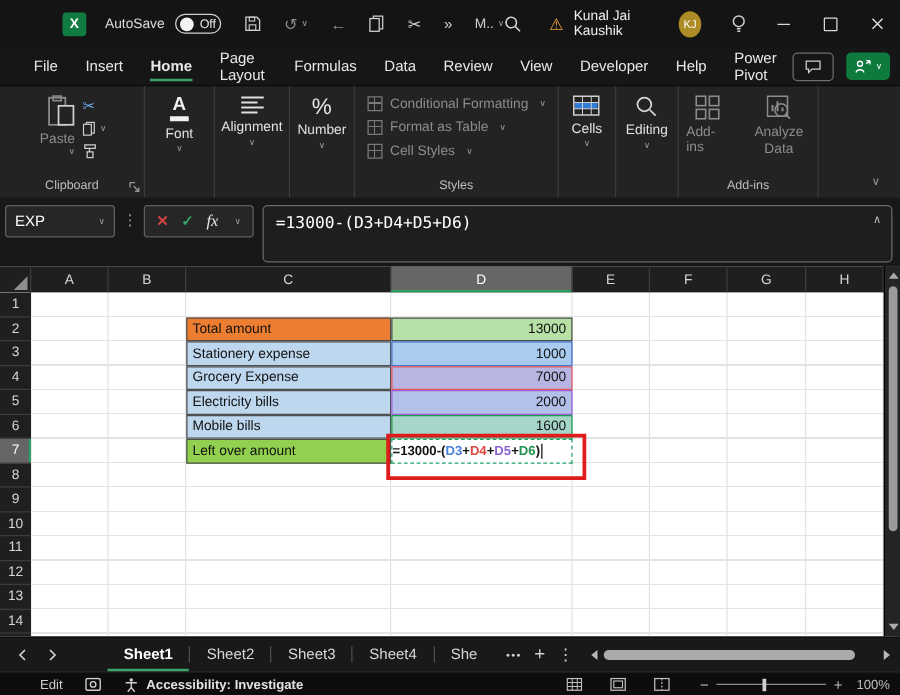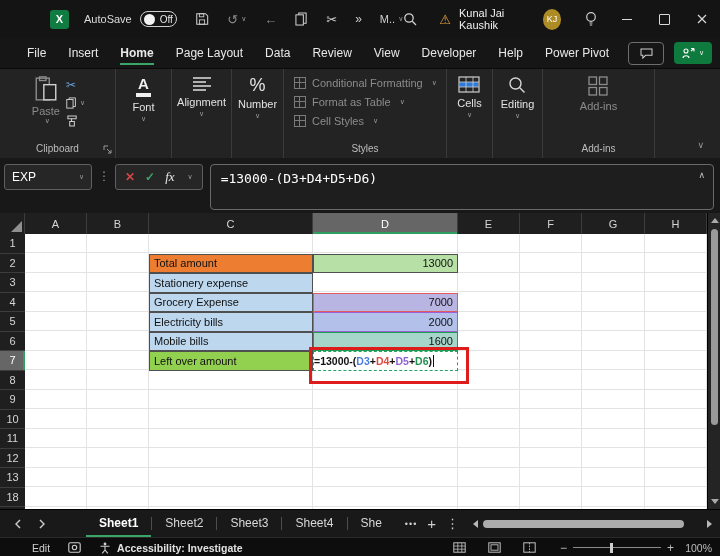--- a/index.html
+++ b/index.html
@@ -38,21 +38,21 @@
 
   
   .ribbon{height:89px;background:#232323;display:flex;position:relative;border-top:1px solid #0a0a0a;}
   .rgroup{display:flex;flex-direction:column;border-right:1px solid #3b3b3b;box-sizing:border-box;position:relative;}
   .rg-content{flex:1;display:flex;align-items:flex-start;justify-content:center;padding-top:5px;}
   .rg-label{text-align:center;font-size:10px;color:#bdbdbd;padding-bottom:4px;}
   .bigbtn{display:flex;flex-direction:column;align-items:center;justify-content:flex-start;padding:2px 6px;color:#e2e2e2;font-size:11px;}
   .bigbtn .blabel{margin-top:4px;}
   .bigbtn .i-chev{margin:2px 0 0 0;}
   .dimtext{color:#8c8c8c;}
-  .paste-col{display:flex;flex-direction:column;align-items:center;padding:2px 2px 0 8px;}
+  .paste-col{display:flex;flex-direction:column;align-items:flex-end;padding:2px 2px 0 8px;}
   .small-col{display:flex;flex-direction:column;align-items:flex-start;gap:4px;padding:4px 6px 0 4px;}
   .small-ic{display:flex;align-items:center;height:14px;color:#d0d0d0;}
   .scissors{color:#6aa3e0;font-size:12px;}
   .dlg-launcher{position:absolute;right:3px;bottom:4px;}
   .fontA{font-size:15px;font-weight:bold;color:#f0f0f0;border-bottom:4px solid #f0f0f0;padding:0 2px;line-height:1.1;}
   .pct{font-size:18px;color:#e6e6e6;line-height:1;}
   .styles-col{display:flex;flex-direction:column;justify-content:center;padding:8px 8px 0 10px;gap:7px;width:100%;box-sizing:border-box;}
   .style-item{display:flex;align-items:center;gap:6px;color:#8c8c8c;font-size:11px;}
   .style-icon{width:12px;height:12px;border:1px solid #7a7a7a;box-sizing:border-box;background:
      linear-gradient(to bottom,transparent 4px,#7a7a7a 4px,#7a7a7a 5px,transparent 5px),
@@ -206,20 +206,23 @@
         <div class="menu-tab">
           <span>Insert</span>
         </div>
         <div class="menu-tab active">
           <span>Home</span>
         </div>
         <div class="menu-tab">
           <span>Page Layout</span>
         </div>
         <div class="menu-tab">
+          <span>Formulas</span>
+        </div>
+        <div class="menu-tab">
           <span>Data</span>
         </div>
         <div class="menu-tab">
           <span>Review</span>
         </div>
         <div class="menu-tab">
           <span>View</span>
         </div>
         <div class="menu-tab">
           <span>Developer</span>
@@ -371,20 +374,29 @@
       <div class="rg-content" style="gap:4px;">
         <div class="bigbtn">
           <svg width="20" height="20" viewBox="0 0 20 20">
               <rect x="1" y="1" width="7.5" height="7.5" fill="none" stroke="#8c8c8c" stroke-width="1.3"></rect>
               <rect x="11.5" y="1" width="7.5" height="7.5" fill="none" stroke="#8c8c8c" stroke-width="1.3"></rect>
               <rect x="1" y="11.5" width="7.5" height="7.5" fill="none" stroke="#8c8c8c" stroke-width="1.3"></rect>
               <rect x="11.5" y="11.5" width="7.5" height="7.5" fill="none" stroke="#8c8c8c" stroke-width="1.3"></rect>
             </svg>
           <span class="blabel dimtext">Add-ins</span>
         </div>
+        <div class="bigbtn" style="width:56px;text-align:center;">
+          <svg width="20" height="20" viewBox="0 0 20 20">
+              <rect x="1" y="1" width="16" height="16" fill="none" stroke="#8c8c8c" stroke-width="1.2"></rect>
+              <path d="M5 13 V8 M9 13 V5 M13 13 V10" stroke="#8c8c8c" stroke-width="1.6"></path>
+              <circle cx="12" cy="12" r="5" fill="none" stroke="#8c8c8c" stroke-width="1.2"></circle>
+              <path d="M15.5 15.5 L19 19" stroke="#8c8c8c" stroke-width="1.4"></path>
+            </svg>
+          <span class="blabel dimtext" style="white-space:normal;line-height:1.15;">Analyze Data</span>
+        </div>
       </div>
       <div class="rg-label">Add-ins</div>
     </div>
 
     <div class="rgroup" style="flex:1;border-right:none;"></div>
     <span class="ribbon-collapse"><span class="i-chev" style="font-size:9px;"></span></span>
   </div>
 
   <div class="formula-row">
     <div class="name-box">
@@ -426,38 +438,41 @@
           <div class="row-h">4</div>
           <div class="row-h">5</div>
           <div class="row-h">6</div>
           <div class="row-h selected">7</div>
           <div class="row-h">8</div>
           <div class="row-h">9</div>
           <div class="row-h">10</div>
           <div class="row-h">11</div>
           <div class="row-h">12</div>
           <div class="row-h">13</div>
-          <div class="row-h">18</div>
+          <div class="row-h">14</div>
           <div class="row-h">15</div>
         </div>
       <div class="cells-area">
         <div class="red-box"></div>
       <div class="vline" style="left: 61px;"></div>
           <div class="vline" style="left: 123px;"></div>
           <div class="vline" style="left: 287px;"></div>
           <div class="vline" style="left: 432px;"></div>
           <div class="vline" style="left: 494px;"></div>
           <div class="vline" style="left: 556px;"></div>
           <div class="vline" style="left: 619px;"></div>
           <div class="vline" style="left: 681px;"></div>
           <div class="tcell tlabel" style="top: 19.5px; background: rgb(237, 125, 49);">Total amount</div>
           <div class="tcell tvalue" style="top: 19.5px; background: rgb(182, 224, 165);">
             <span>13000</span>
           </div>
           <div class="tcell tlabel" style="top: 39px; background: rgb(189, 215, 238);">Stationery expense</div>
+          <div class="tcell tvalue" style="top: 39px; background: rgb(169, 203, 239); border: 1.5px solid rgb(68, 114, 196);">
+            <span>1000</span>
+          </div>
           <div class="tcell tlabel" style="top: 58.5px; background: rgb(189, 215, 238);">Grocery Expense</div>
           <div class="tcell tvalue" style="top: 58.5px; background: rgb(185, 181, 227); border: 1.5px solid rgb(228, 89, 92);">
             <span>7000</span>
           </div>
           <div class="tcell tlabel" style="top: 78px; background: rgb(189, 215, 238);">Electricity bills</div>
           <div class="tcell tvalue" style="top: 78px; background: rgb(178, 192, 234); border: 1.5px solid rgb(154, 95, 213); padding-left: 19px;">
             <span>2000</span>
           </div>
           <div class="tcell tlabel" style="top: 97.5px; background: rgb(189, 215, 238);">Mobile bills</div>
           <div class="tcell tvalue" style="top: 97.5px; background: rgb(166, 214, 201); border: 1.5px solid rgb(31, 158, 78);">

